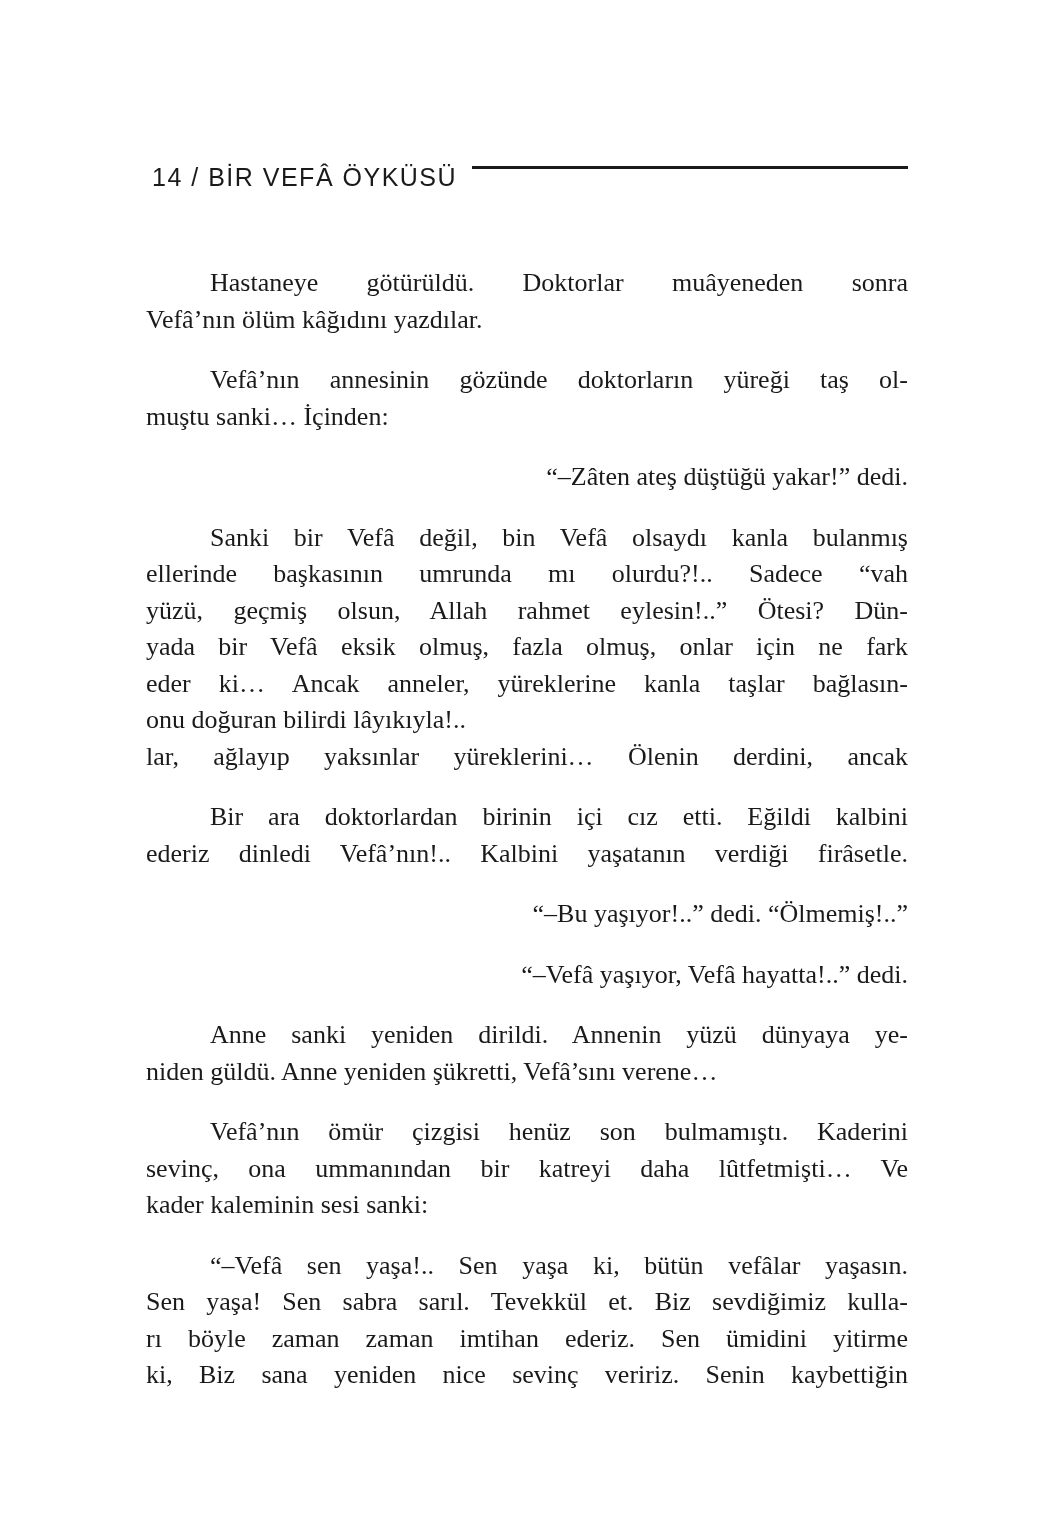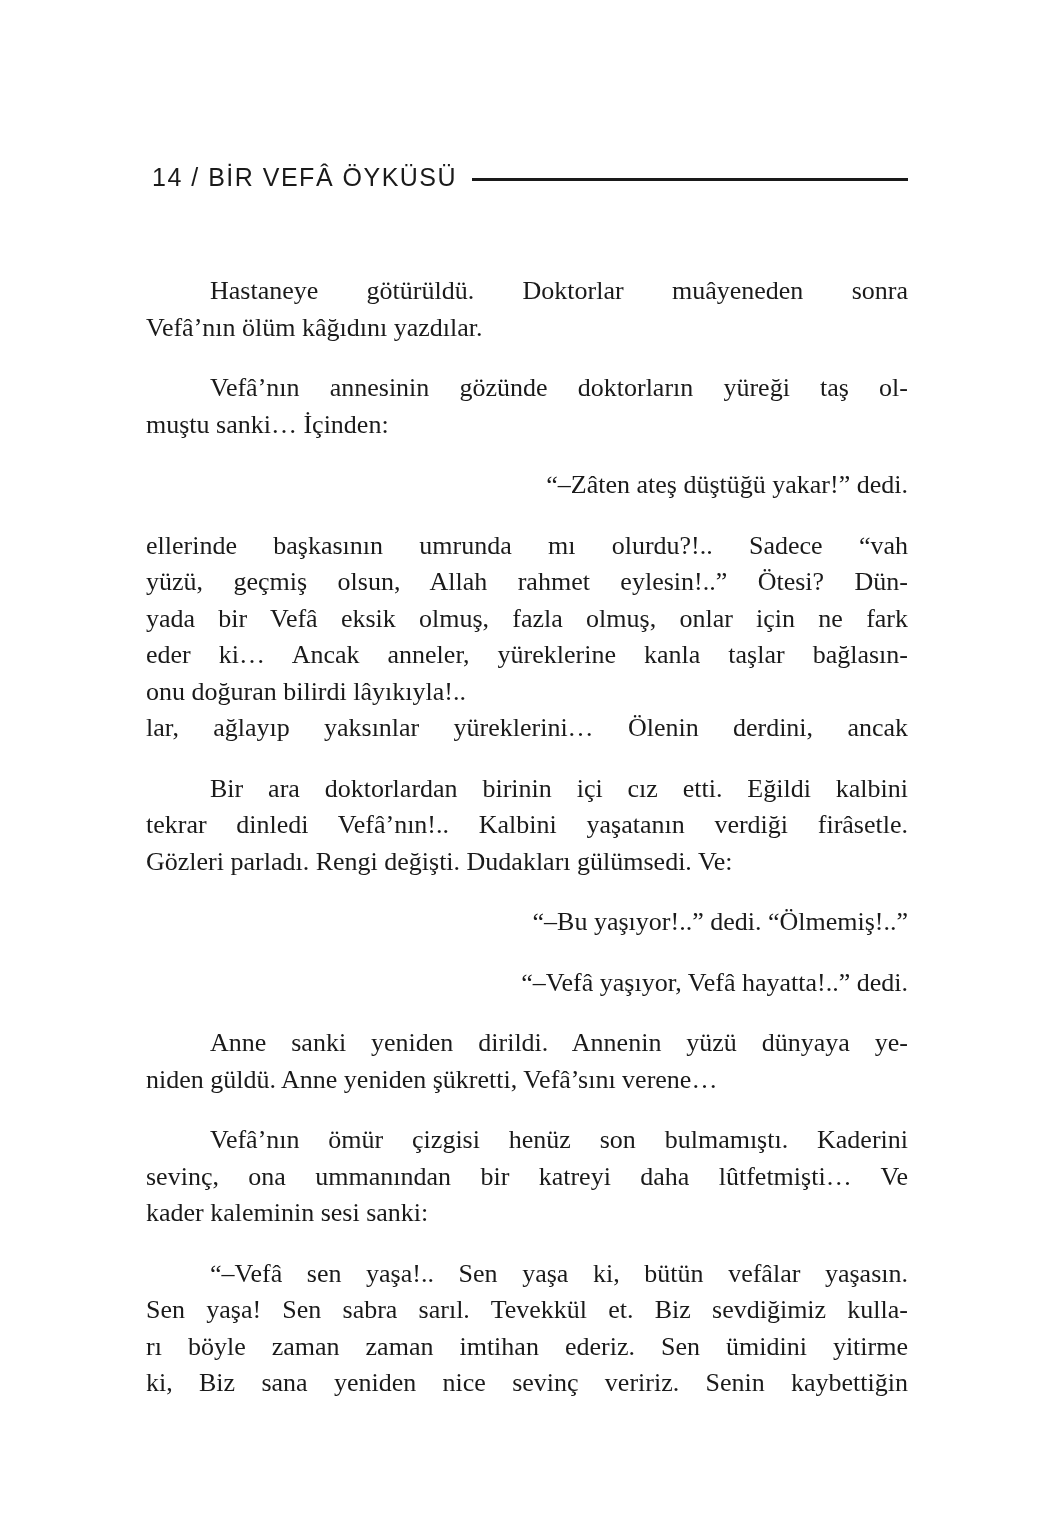--- a/index.html
+++ b/index.html
@@ -19,21 +19,21 @@
     background: var(--paper, #ffffff);
     color: var(--ink, #1a1a1a);
     overflow: hidden;
   }
   .header {
     position: absolute;
     left: 152px;
     top: 163px;
     right: 155px;
     display: flex;
-    align-items: center;
+    align-items: flex-start;
     font-family: "Liberation Sans", "DejaVu Sans", sans-serif;
   }
   .header-title {
     font-size: 25px;
     letter-spacing: 1.5px;
     white-space: nowrap;
     color: var(--ink, #1a1a1a);
   }
   .header-rule {
     flex: 1;
@@ -45,21 +45,21 @@
   .body-text {
     position: absolute;
     left: 146px;
     top: 256px;
     width: 762px;
     font-size: 26px;
     line-height: 36.5px;
     color: var(--ink, #1a1a1a);
   }
   .para {
-    margin: 17px 0 24px 0;
+    margin: 9px 0 24px 0;
     padding: 0;
   }
   .line {
     display: block;
   }
   .line.j {
     text-align: justify;
     text-align-last: justify;
   }
   .line.first {
@@ -81,31 +81,31 @@
         <span class="line">Vefâ’nın ölüm kâğıdını yazdılar.</span>
       </p>
       <p class="para">
         <span class="line j first">Vefâ’nın annesinin gözünde doktorların yüreği taş ol-</span>
         <span class="line">muştu sanki… İçinden:</span>
       </p>
       <p class="para">
         <span class="line first">“–Zâten ateş düştüğü yakar!” dedi.</span>
       </p>
       <p class="para">
+        <span class="line j first">Sanki bir Vefâ değil, bin Vefâ olsaydı kanla bulanmış</span>
         <span class="line j">ellerinde başkasının umrunda mı olurdu?!.. Sadece “vah</span>
         <span class="line j">yüzü, geçmiş olsun, Allah rahmet eylesin!..” Ötesi? Dün-</span>
         <span class="line j">yada bir Vefâ eksik olmuş, fazla olmuş, onlar için ne fark</span>
         <span class="line j">eder ki… Ancak anneler, yüreklerine kanla taşlar bağlasın-</span>
         <span class="line">onu doğuran bilirdi lâyıkıyla!..</span>
         <span class="line j">lar, ağlayıp yaksınlar yüreklerini… Ölenin derdini, ancak</span>
       </p>
       <p class="para">
         <span class="line j first">Bir ara doktorlardan birinin içi cız etti. Eğildi kalbini</span>
-        <span class="line j">tekrar dinledi Vefâ’nın!.. Kalbini yaşatanın verdiği firâsetle.</span>
-        <span class="line">Gözleri parladı. Rengi değişti. Dudakları gülümsedi. Ve:</span>
+        <span class="line j">ederiz dinledi Vefâ’nın!.. Kalbini yaşatanın verdiği firâsetle.</span>
       </p>
       <p class="para">
         <span class="line first">“–Bu yaşıyor!..” dedi. “Ölmemiş!..”</span>
       </p>
       <p class="para">
         <span class="line first">“–Vefâ yaşıyor, Vefâ hayatta!..” dedi.</span>
       </p>
       <p class="para">
         <span class="line j first">Anne sanki yeniden dirildi. Annenin yüzü dünyaya ye-</span>
         <span class="line">niden güldü. Anne yeniden şükretti, Vefâ’sını verene…</span>

